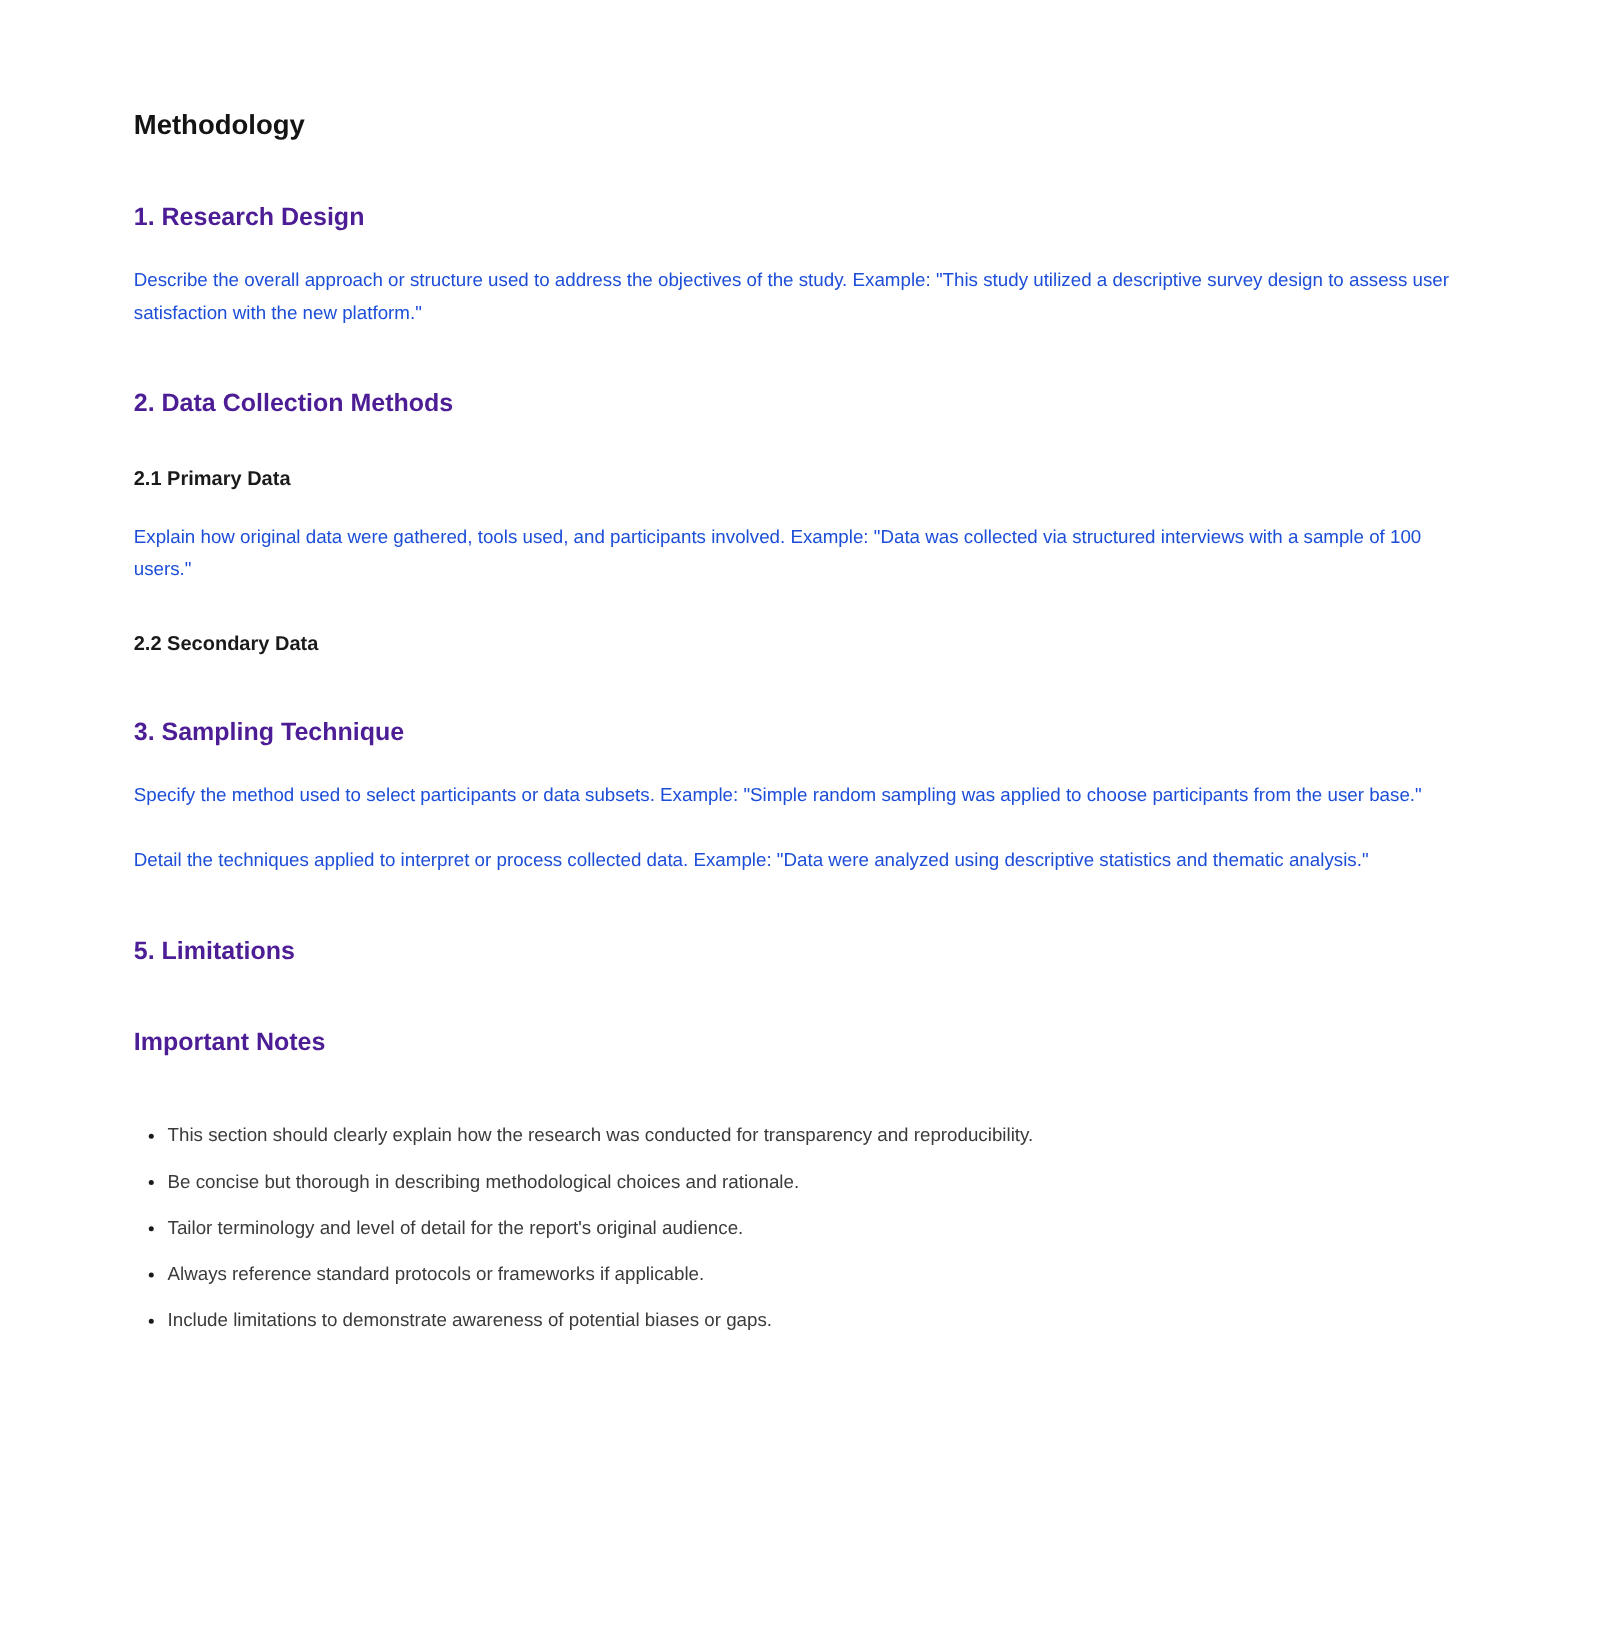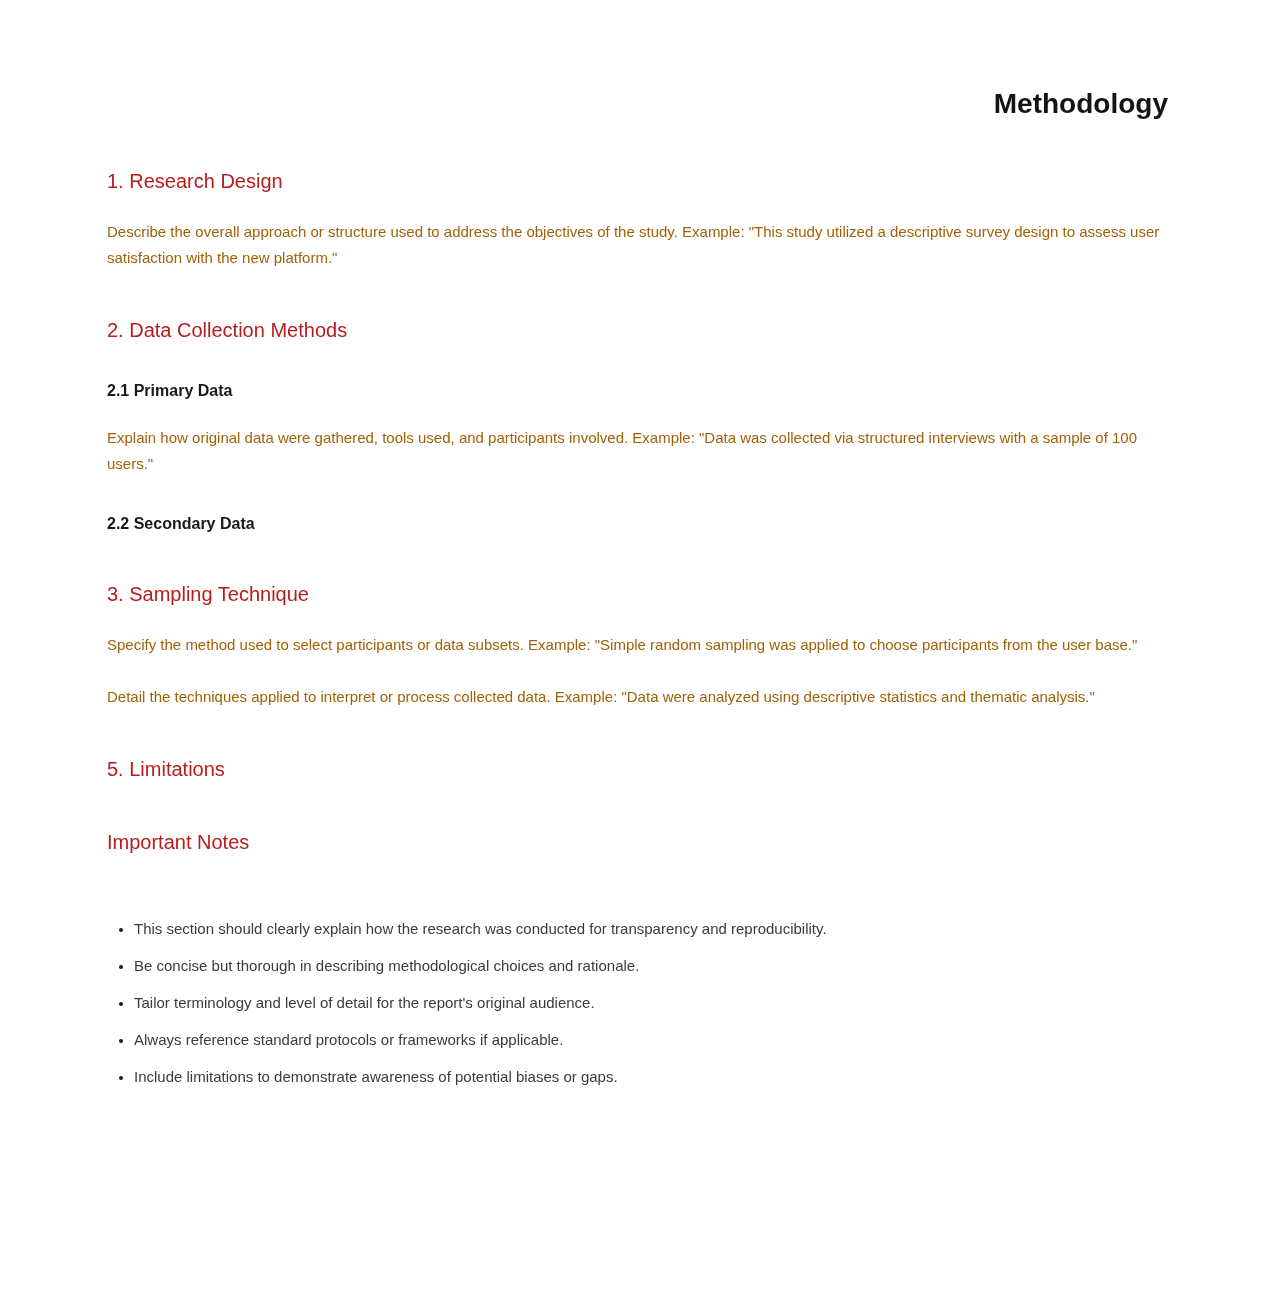--- a/index.html
+++ b/index.html
@@ -14,50 +14,49 @@
     -webkit-font-smoothing: antialiased;
   }
   .page {
     width: 1278px;
     min-height: 1300px;
     margin: 0 auto;
     padding: 86px 110px 80px 107px;
     background: #ffffff;
   }
   h1.doc-title {
-    font-size: 28px;
+    font-size: 22px;
     line-height: 1.3;
     font-weight: 700;
     color: #141414;
     margin: 0;
-    text-align: right;
   }
   h2.section-heading {
     font-size: 20px;
     line-height: 1.35;
-    font-weight: 400;
-    color: #b91c1c;
+    font-weight: 700;
+    color: #4c1d95;
     margin: 46px 0 24px 0;
   }
   h3.subsection-heading {
     font-size: 16px;
     line-height: 1.4;
     font-weight: 700;
     color: #1a1a1a;
     margin: 36px 0 22px 0;
   }
   p.body-text {
     font-size: 15px;
     line-height: 26px;
     margin: 0 0 26px 0;
-    color: #a16207;
+    color: #1d4ed8;
     max-width: 1061px;
   }
   ul.notes-list {
-    margin: 60px 0 0 0;
+    margin: 48px 0 0 0;
     padding: 0 0 0 27px;
     list-style: disc;
   }
   ul.notes-list li {
     font-size: 15px;
     line-height: 26px;
     margin: 0 0 11px 0;
     color: #3b3b3b;
   }
   ul.notes-list li::marker {

